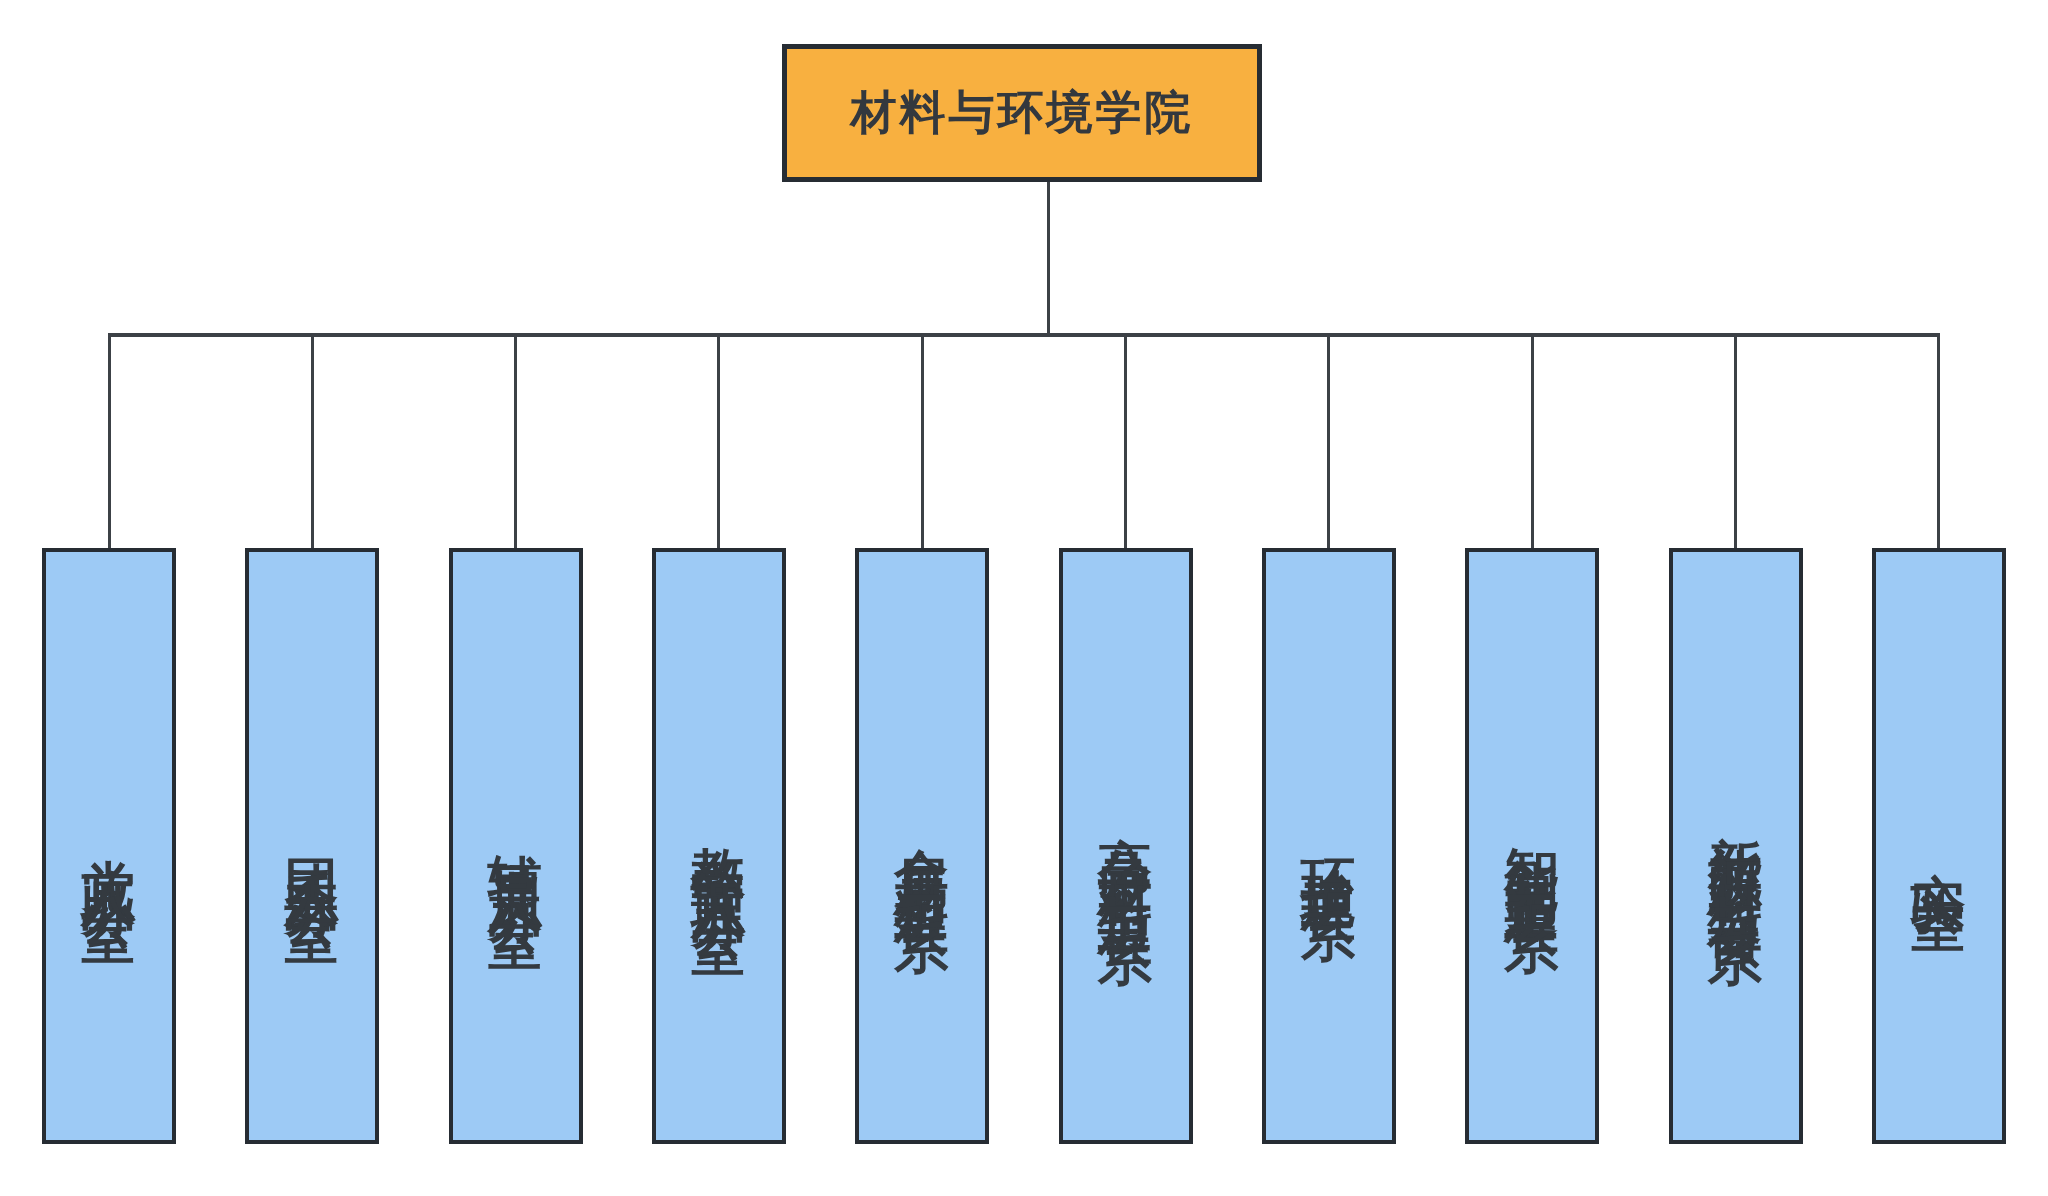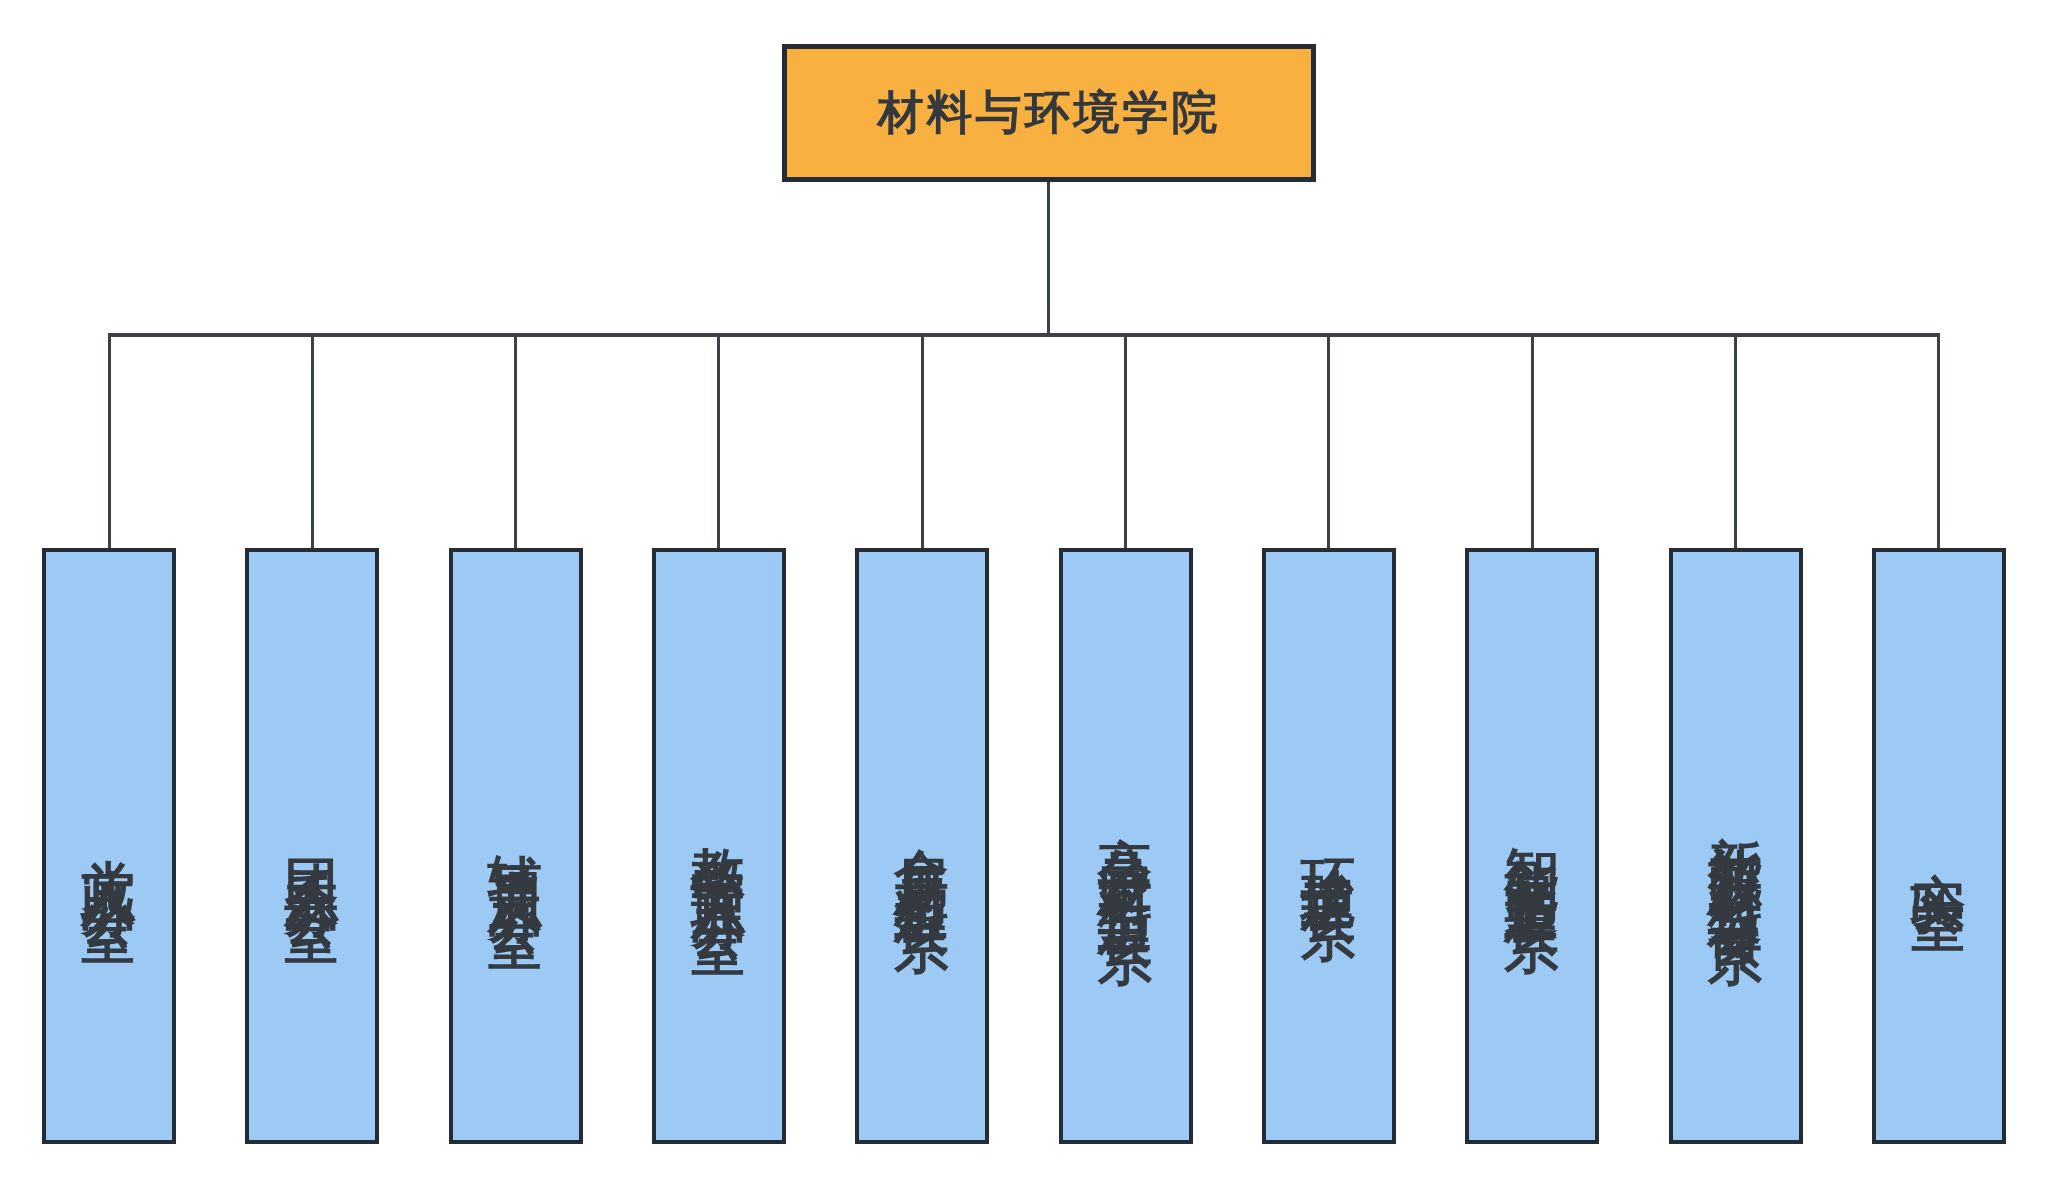--- a/index.html
+++ b/index.html
@@ -13,21 +13,21 @@
     width: 2048px;
     height: 1196px;
     background: #ffffff;
     overflow: hidden;
   }
   
   .root-box {
     position: absolute;
     left: 782px;
     top: 44px;
-    width: 534px;
+    width: 480px;
     height: 138px;
     box-sizing: border-box;
     background: #F8B040;
     border: 5px solid #262C33;
     display: flex;
     align-items: center;
     justify-content: center;
     font-size: 46px;
     font-weight: 700;
     letter-spacing: 3px;

